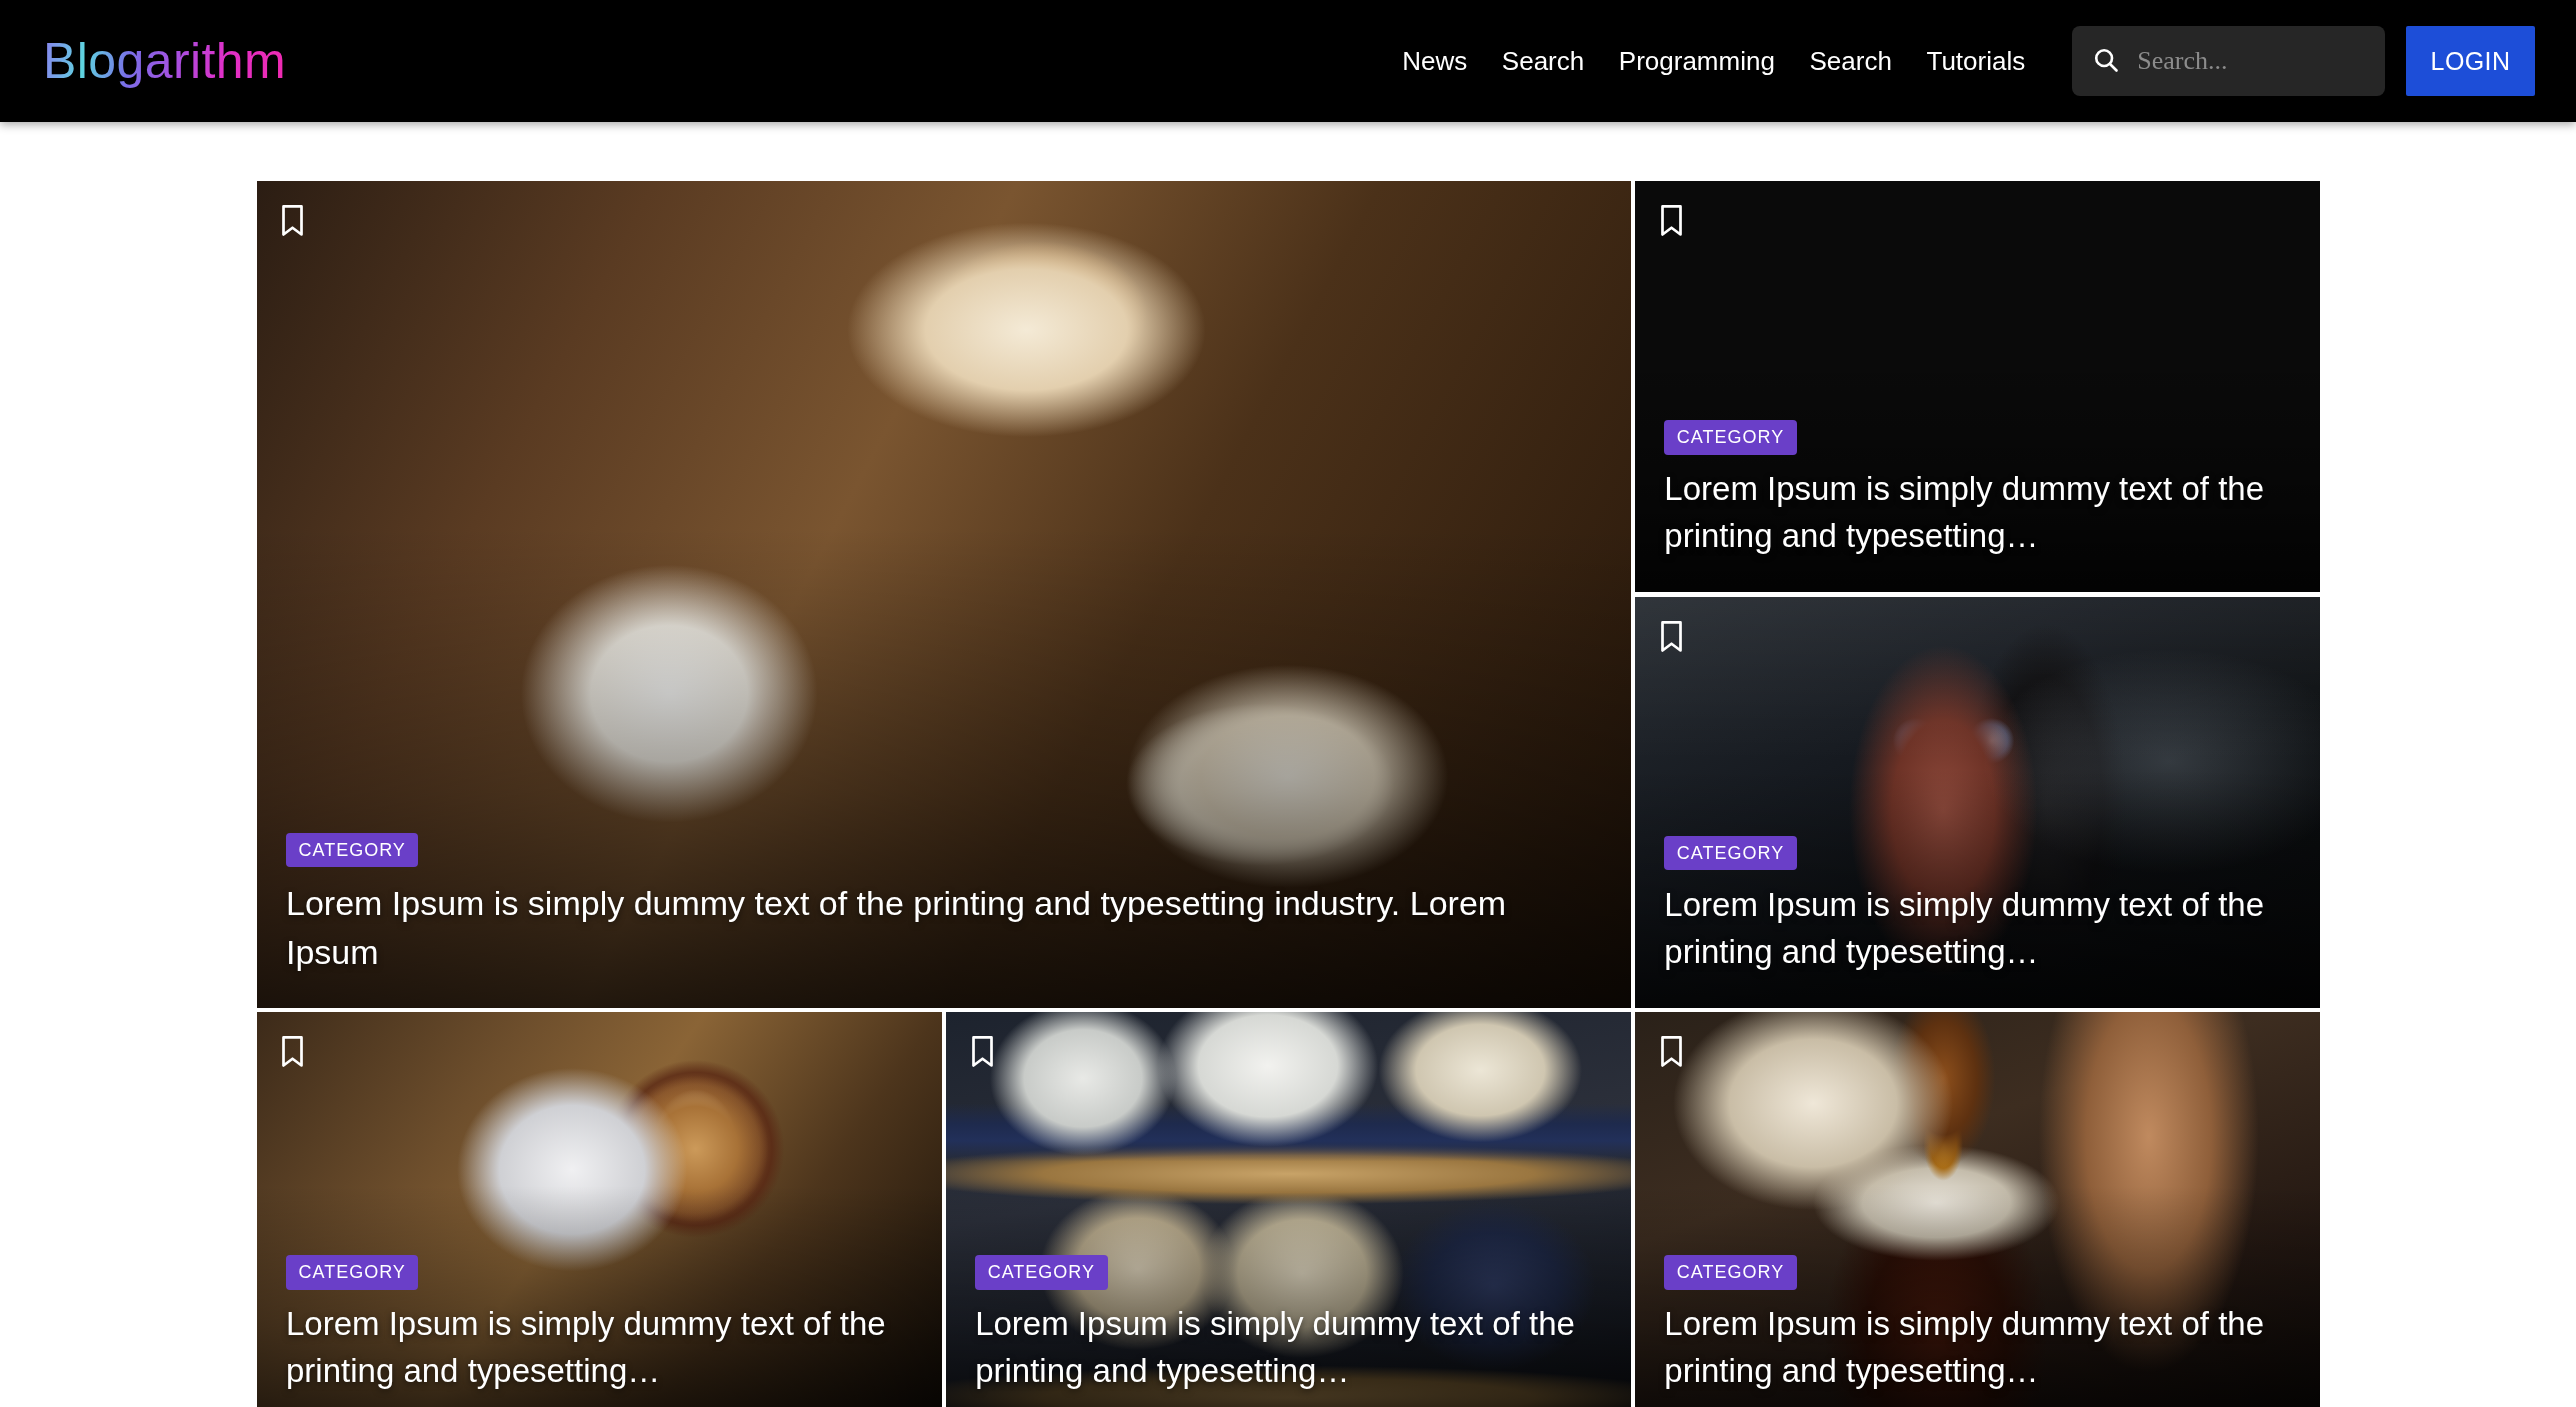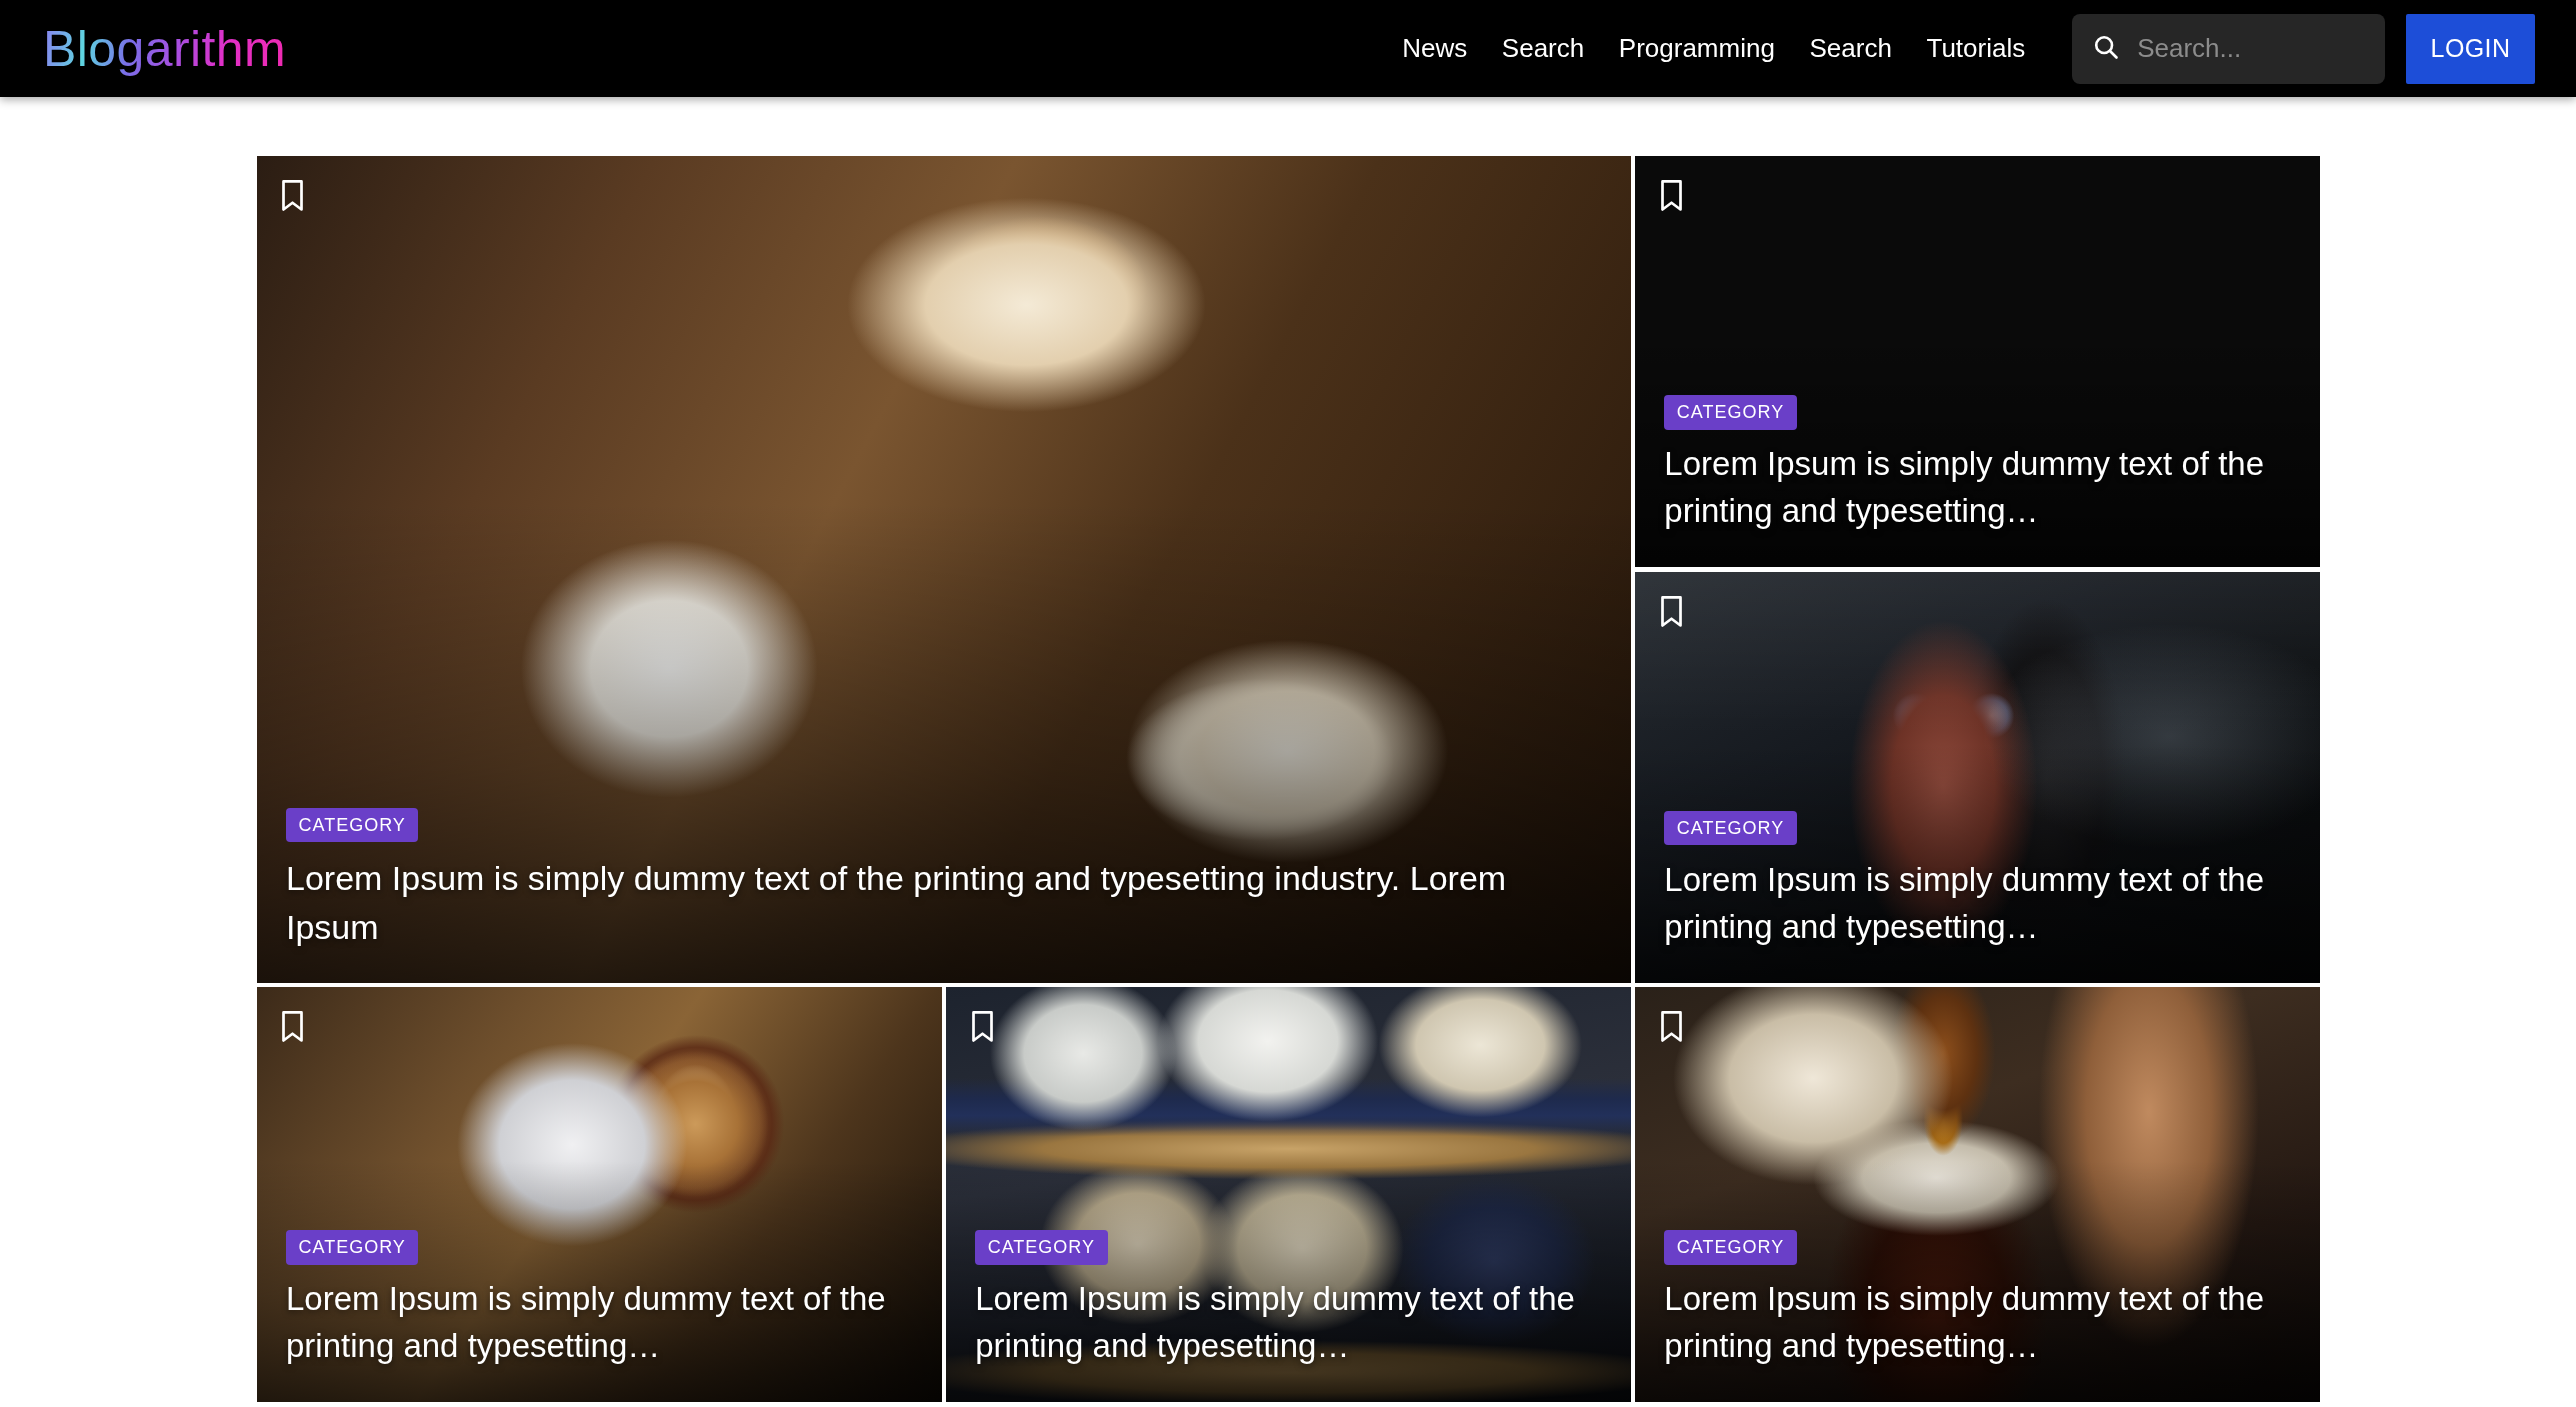--- a/index.html
+++ b/index.html
@@ -9,21 +9,21 @@
     height: 1408px;
     overflow: hidden;
     background: #ffffff;
     font-family: "Liberation Sans", sans-serif;
   }
 
   
   .header {
     position: relative;
     width: 2576px;
-    height: 97px;
+    height: 122px;
     background: #000000;
     display: flex;
     align-items: center;
     box-shadow: 0 2.7px 9px rgba(0,0,0,0.35);
     z-index: 20;
     justify-content: center;
   }
 
   .brand {
     margin-left: 43px;
@@ -74,21 +74,21 @@
 
   .search-icon { flex: 0 0 auto; display: block; }
 
   .search-input {
     flex: 1 1 auto;
     background: transparent;
     border: none;
     outline: none;
     color: #cfcfcf;
     font-size: 26px;
-    font-family: Liberation Sans, sans-serif;
+    font-family: Liberation Serif, serif;
     margin-left: 16px;
     min-width: 0;
   }
   .search-input::placeholder { color: #8c8c8c; }
 
   .login-btn {
     margin-left: 21.5px;
     width: 129px;
     height: 70px;
     background: #1d4ed8;

